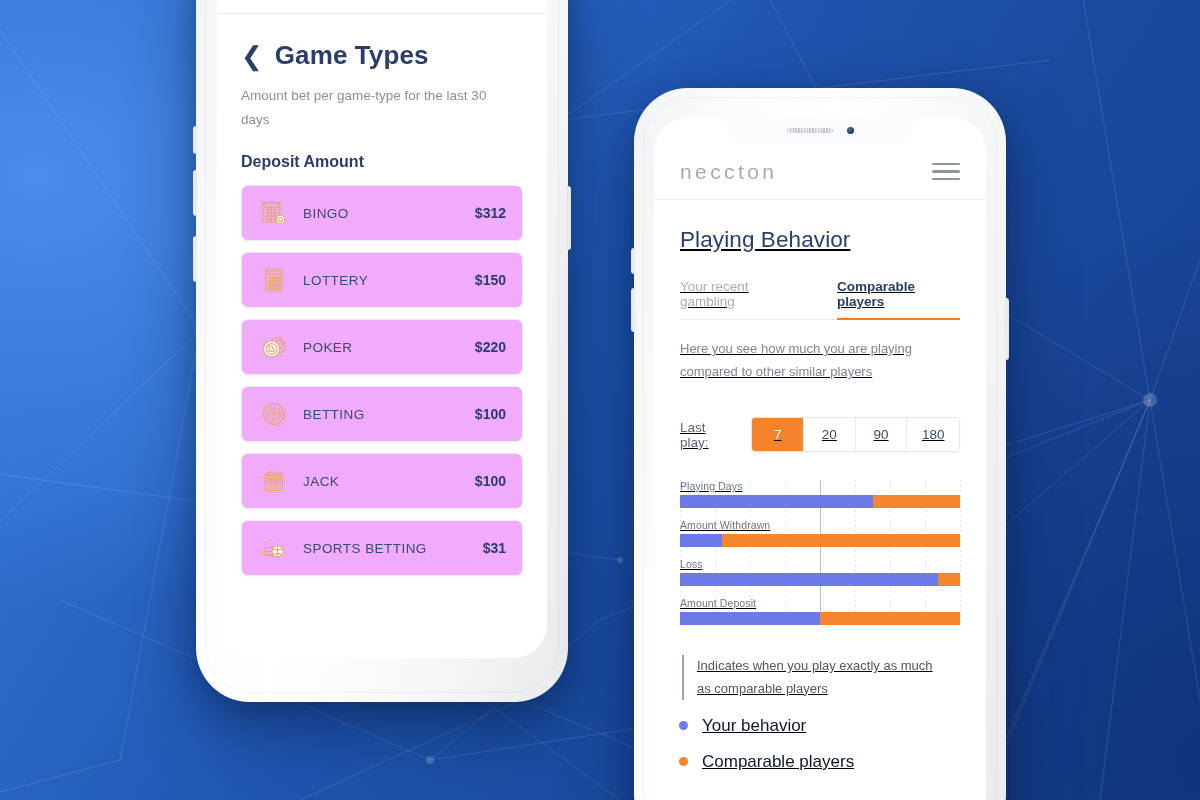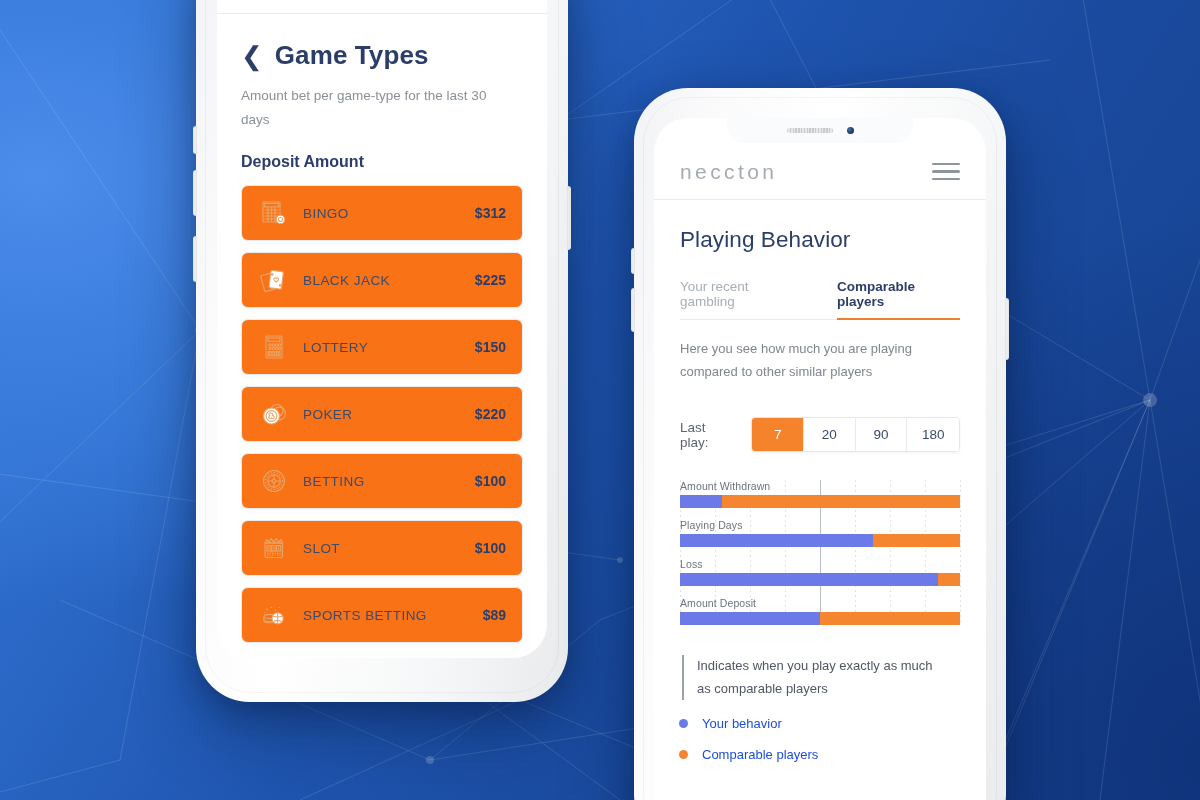--- a/index.html
+++ b/index.html
@@ -62,30 +62,30 @@
 
   
   .pl-body { padding:0 24px; }
   .pl-title-row { display:flex; align-items:center; gap:12px; margin-top:26px; }
   .chev { color:#2c3e6b; font-size:26px; line-height:1; font-weight:300; }
   .pl-title { font-size:26px; color:#2b3d68; font-weight:700; letter-spacing:.1px; }
   .pl-sub { margin-top:13px; font-size:13.5px; line-height:1.75; color:#8a9099; max-width:250px; }
   .pl-section { margin-top:22px; font-size:16px; color:#2b3d68; font-weight:700; }
   .glist { margin-top:14px; }
   .gitem {
-    display:flex; align-items:center; height:56px; background:#f97316;
+    display:flex; align-items:center; height:56px; background:#f0abfc;
     border:1px solid #e9ebef; border-radius:7px; margin-bottom:11px;
     box-shadow:0 2px 5px rgba(40,60,100,.045); padding:0 16px 0 13px;
   }
   .gicon { width:38px; flex:0 0 38px; display:flex; align-items:center; justify-content:center; }
   .gname { flex:1; margin-left:10px; font-size:13.5px; color:#3b4a6b; letter-spacing:.45px; }
   .gval { font-size:14px; color:#2b3d68; font-weight:700; }
 
   
-  .pr-body { padding:0 26px; }
+  .pr-body { padding:0 26px;text-decoration:underline; }
   .pr-title { margin-top:27px; font-size:22.5px; color:#2b3d68; font-weight:400; letter-spacing:.1px; }
   .tabs { display:flex; gap:36px; margin-top:26px; border-bottom:1px solid #e9ebee;justify-content:flex-end; }
   .tab { padding-bottom:10px; font-size:13.5px; color:#a8aeb6; cursor:pointer; position:relative; }
   .tab.active { color:#2b3d68; font-weight:700; }
   .tab.active:after { content:""; position:absolute; left:0; right:0; bottom:-1px; height:2.5px; background:#ef7f2a; }
   .pr-desc { margin-top:17px; font-size:13px; line-height:1.78; color:#7f868f; }
 
   .days-row { display:flex; align-items:center; gap:16px; margin-top:34px; }
   .days-label { font-size:13.5px; color:#5c6470; }
   .seg { display:flex; border:1px solid #e4e7ea; border-radius:4px; overflow:hidden;
@@ -108,21 +108,21 @@
   .bar .b { background:#6b7ae6; }
   .bar .o { background:#f5862f; }
 
   
   .legend { margin-top:30px; }
   .lg-note { display:flex; gap:13px; align-items:flex-start; }
   .lg-bar { width:2px; align-self:stretch; min-height:40px; background:#9aa2ad; flex:0 0 2px; margin-left:2px; }
   .lg-note-txt { font-size:13px; line-height:1.72; color:#4f5765; max-width:252px; }
   .lg-item { display:flex; align-items:center; gap:14px; margin-top:16px; }
   .dot { width:9px; height:9px; border-radius:50%; flex:0 0 9px; margin-left:-1px; }
-  .lg-txt { font-size:13px; color:#1d4ed8;text-align:right; }
+  .lg-txt { font-size:17px; color:#0f172a;text-align:right; }
 </style>
 </head>
 <body>
 
 <div class="bg">
   <svg class="bg-net" viewBox="0 0 1200 800" preserveAspectRatio="none">
     <g stroke="rgba(255,255,255,0.13)" stroke-width="1" fill="none">
       <path d="M-40 -30 L200 330 L120 760 L-30 800"></path>
       <path d="M200 330 L470 690 L620 800"></path>
       <path d="M200 330 L560 120 L760 -20"></path>
@@ -186,33 +186,20 @@
                 <rect x="4.5" y="4.5" width="14" height="3.4"></rect>
               <path d="M4.5 11h14M4.5 14h14M4.5 17h14M4.5 20h14M8 8v15M11.5 8v15M15 8v15"></path>
               <circle cx="20.5" cy="20.5" r="4.2" fill="#fff"></circle>
                 <circle cx="20.5" cy="20.5" r="2"></circle>
             </svg>
           </span>
           <span class="gname">BINGO</span>
           <span class="gval">$312</span>
         </div>
 
-        <div class="gitem">
-          <span class="gicon">
-            <svg width="28" height="28" viewBox="0 0 28 28" fill="none" stroke="#e8a66c" stroke-width="1.1">
-              <rect x="2.5" y="8" width="12" height="16.5" rx="1.6" transform="rotate(-16 8.5 16)"></rect>
-              <rect x="10" y="5" width="12.5" height="17.5" rx="1.6" transform="rotate(7 16 13)" fill="#fff"></rect>
-              <path d="M16.2 12.5c-1.2-1.3-2.9-.2-2.2 1.3.5 1 2.2 2.2 2.2 2.2s1.7-1.2 2.2-2.2c.7-1.5-1-2.6-2.2-1.3z"></path>
-              <circle cx="12.2" cy="8.4" r=".9"></circle>
-                <circle cx="20.2" cy="19.4" r=".9"></circle>
-            </svg>
-          </span>
-          <span class="gname">BLACK JACK</span>
-          <span class="gval">$225</span>
-        </div>
 
         <div class="gitem">
           <span class="gicon">
             <svg width="28" height="28" viewBox="0 0 28 28" fill="none" stroke="#e8a66c" stroke-width="1.1">
               <rect x="6" y="3" width="16" height="22" rx="1.3"></rect>
               <rect x="8" y="5" width="12" height="3.3"></rect>
               <circle cx="10" cy="12" r="1.2"></circle>
                 <circle cx="13.3" cy="12" r="1.2"></circle>
               <circle cx="16.6" cy="12" r="1.2"></circle>
                 <circle cx="19.6" cy="12" r="1.2"></circle>
@@ -262,41 +249,41 @@
               <path d="M5 9l1.6-3.4L9 8l2.3-3.3L13.8 8l2.4-3.3L18.6 8l2.3-2.4L22.5 9z"></path>
               <rect x="5" y="9" width="17.5" height="14.5" rx="1.2"></rect>
               <rect x="7" y="11.6" width="4.2" height="5.4"></rect>
                 <rect x="11.8" y="11.6" width="4.2" height="5.4"></rect>
               <rect x="16.5" y="11.6" width="4.2" height="5.4"></rect>
               <path d="M9.1 12.8v3M13.9 12.8v3M18.6 12.8v3"></path>
               <path d="M7 19.4h13.7" stroke-dasharray="1.3 1.2"></path>
                 <path d="M7 21.3h13.7" stroke-dasharray="1.3 1.2"></path>
             </svg>
           </span>
-          <span class="gname">SLOT</span>
+          <span class="gname">JACK</span>
           <span class="gval">$100</span>
         </div>
 
         <div class="gitem">
           <span class="gicon">
             <svg width="28" height="28" viewBox="0 0 28 28" fill="none" stroke="#e8a66c" stroke-width="1.1">
               <ellipse cx="9.5" cy="15.5" rx="5.6" ry="2.1"></ellipse>
               <path d="M3.9 15.5v4.2c0 1.2 2.5 2.1 5.6 2.1s5.6-.9 5.6-2.1v-4.2"></path>
               <path d="M3.9 18.6c0 1.2 2.5 2.1 5.6 2.1s5.6-.9 5.6-2.1"></path>
               <circle cx="17.6" cy="17.4" r="5.6" fill="#fff"></circle>
               <path d="M13 15.2c3 .7 6.3.7 9.2 0M13.6 20.5c2.6-1.4 5.4-1.4 8 0M17.6 11.8v11.2"></path>
               <circle cx="7" cy="8.3" r=".85" fill="#e8a66c" stroke="none"></circle>
               <circle cx="11.4" cy="6.4" r=".7" fill="#e8a66c" stroke="none"></circle>
               <circle cx="15.3" cy="9" r=".7" fill="#e8a66c" stroke="none"></circle>
               <circle cx="4.6" cy="11.6" r=".6" fill="#e8a66c" stroke="none"></circle>
               <circle cx="19.4" cy="6.6" r=".6" fill="#e8a66c" stroke="none"></circle>
             </svg>
           </span>
           <span class="gname">SPORTS BETTING</span>
-          <span class="gval">$89</span>
+          <span class="gval">$31</span>
         </div>
 
       </div>
     </div>
   </div>
 </div>
 
 <div class="phone" id="phone-right">
   <div class="phone-body"></div>
   <div class="phone-inner-ring"></div>
@@ -347,32 +334,32 @@
             <div class="vgrid" style="left: 37.5%;"></div>
             <div class="vgrid center" style="left: 50%;"></div>
             <div class="vgrid" style="left: 62.5%;"></div>
             <div class="vgrid" style="left: 75%;"></div>
             <div class="vgrid" style="left: 87.5%;"></div>
             <div class="vgrid" style="left: 100%;"></div>
           </div>
 
 
         <div class="row">
+          <div class="row-label">Playing Days</div>
+          <div class="bar">
+            <div class="b" style="width: 69%; background: rgb(107, 122, 230);"></div>
+            <div class="o" style="width: 31%; background: rgb(245, 134, 47);"></div>
+          </div>
+        </div>
+
+        <div class="row">
           <div class="row-label">Amount Withdrawn</div>
           <div class="bar">
             <div class="b" style="width: 15%; background: rgb(107, 122, 230);"></div>
             <div class="o" style="width: 85%; background: rgb(245, 134, 47);"></div>
-          </div>
-        </div>
-
-        <div class="row">
-          <div class="row-label">Playing Days</div>
-          <div class="bar">
-            <div class="b" style="width: 69%; background: rgb(107, 122, 230);"></div>
-            <div class="o" style="width: 31%; background: rgb(245, 134, 47);"></div>
           </div>
         </div>
 
         <div class="row">
           <div class="row-label">Loss</div>
           <div class="bar">
             <div class="b" style="width: 92%; background: rgb(107, 122, 230);"></div>
             <div class="o" style="width: 8%; background: rgb(245, 134, 47);"></div>
           </div>
         </div>

